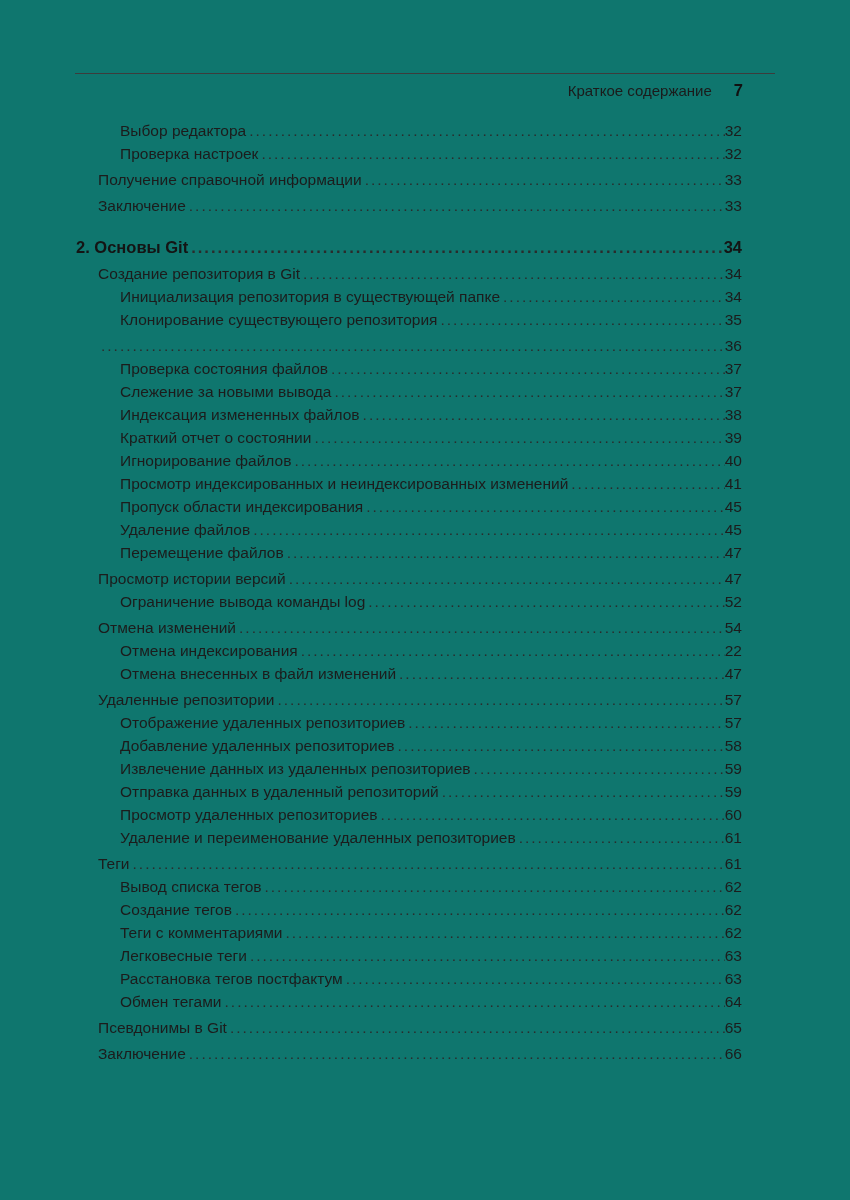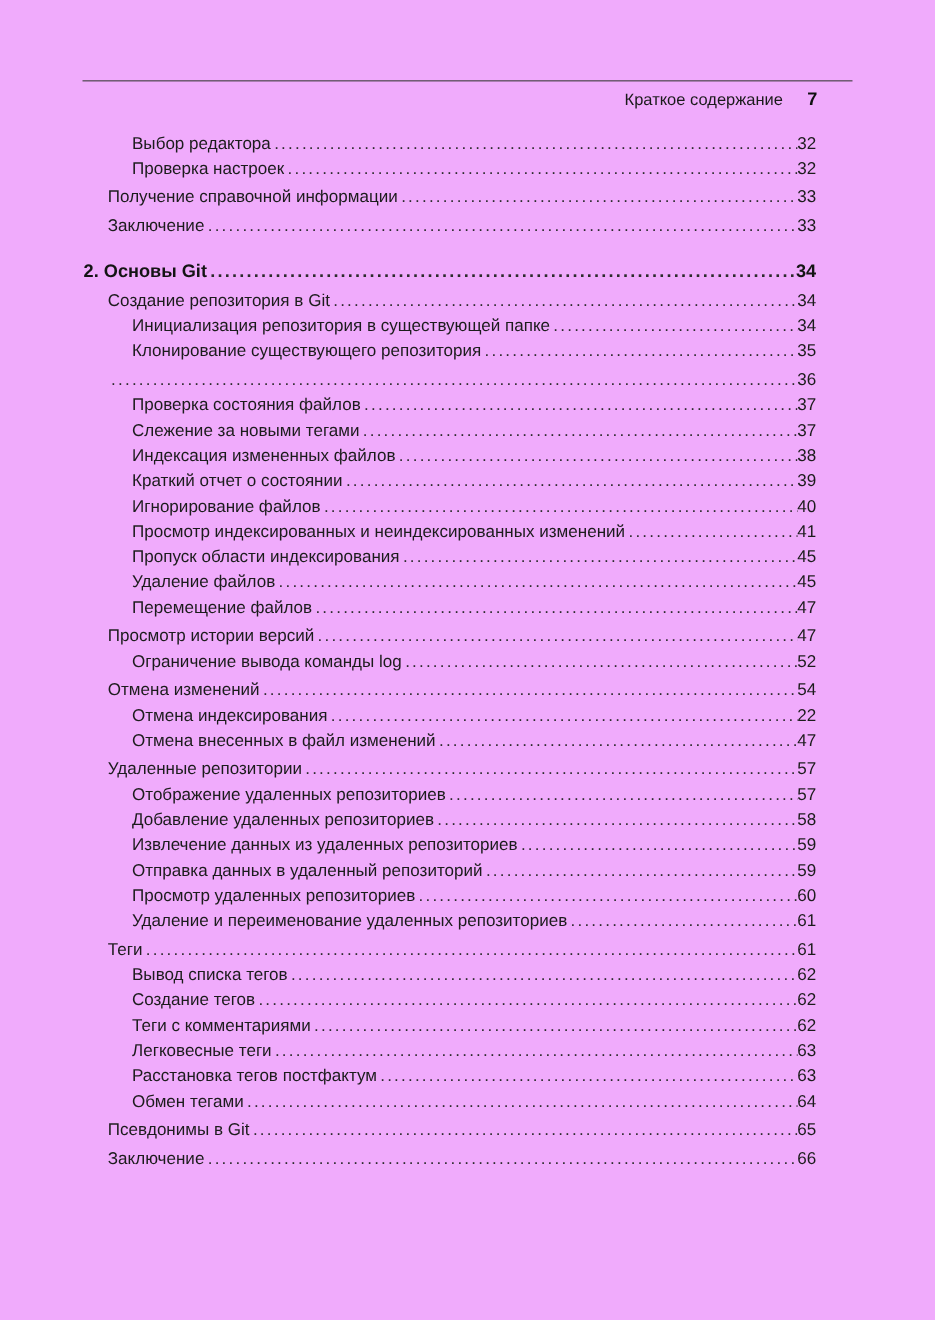--- a/index.html
+++ b/index.html
@@ -4,21 +4,21 @@
 <style>
   html, body {
     margin: 0;
     padding: 0;
     background: #ffffff;
   }
   .page {
     position: relative;
     width: 850px;
     height: 1200px;
-    background: #f0abfc;
+    background: #0f766e;
     font-family: "Liberation Sans", sans-serif;
     overflow: hidden;
   }
   .top-rule {
     position: absolute;
     top: 73px;
     left: 75px;
     width: 700px;
     border-top: 1.5px solid #3c3c3c;
   }
@@ -134,21 +134,21 @@
       <div class="entry level-1">
     <span class="dots"></span>
     <span class="num">36</span>
   </div>
       <div class="entry level-2">
     <span class="label">Проверка состояния файлов</span>
     <span class="dots"></span>
     <span class="num">37</span>
   </div>
       <div class="entry level-2">
-    <span class="label">Слежение за новыми тегами</span>
+    <span class="label">Слежение за новыми вывода</span>
     <span class="dots"></span>
     <span class="num">37</span>
   </div>
       <div class="entry level-2">
     <span class="label">Индексация измененных файлов</span>
     <span class="dots"></span>
     <span class="num">38</span>
   </div>
       <div class="entry level-2">
     <span class="label">Краткий отчет о состоянии</span>

